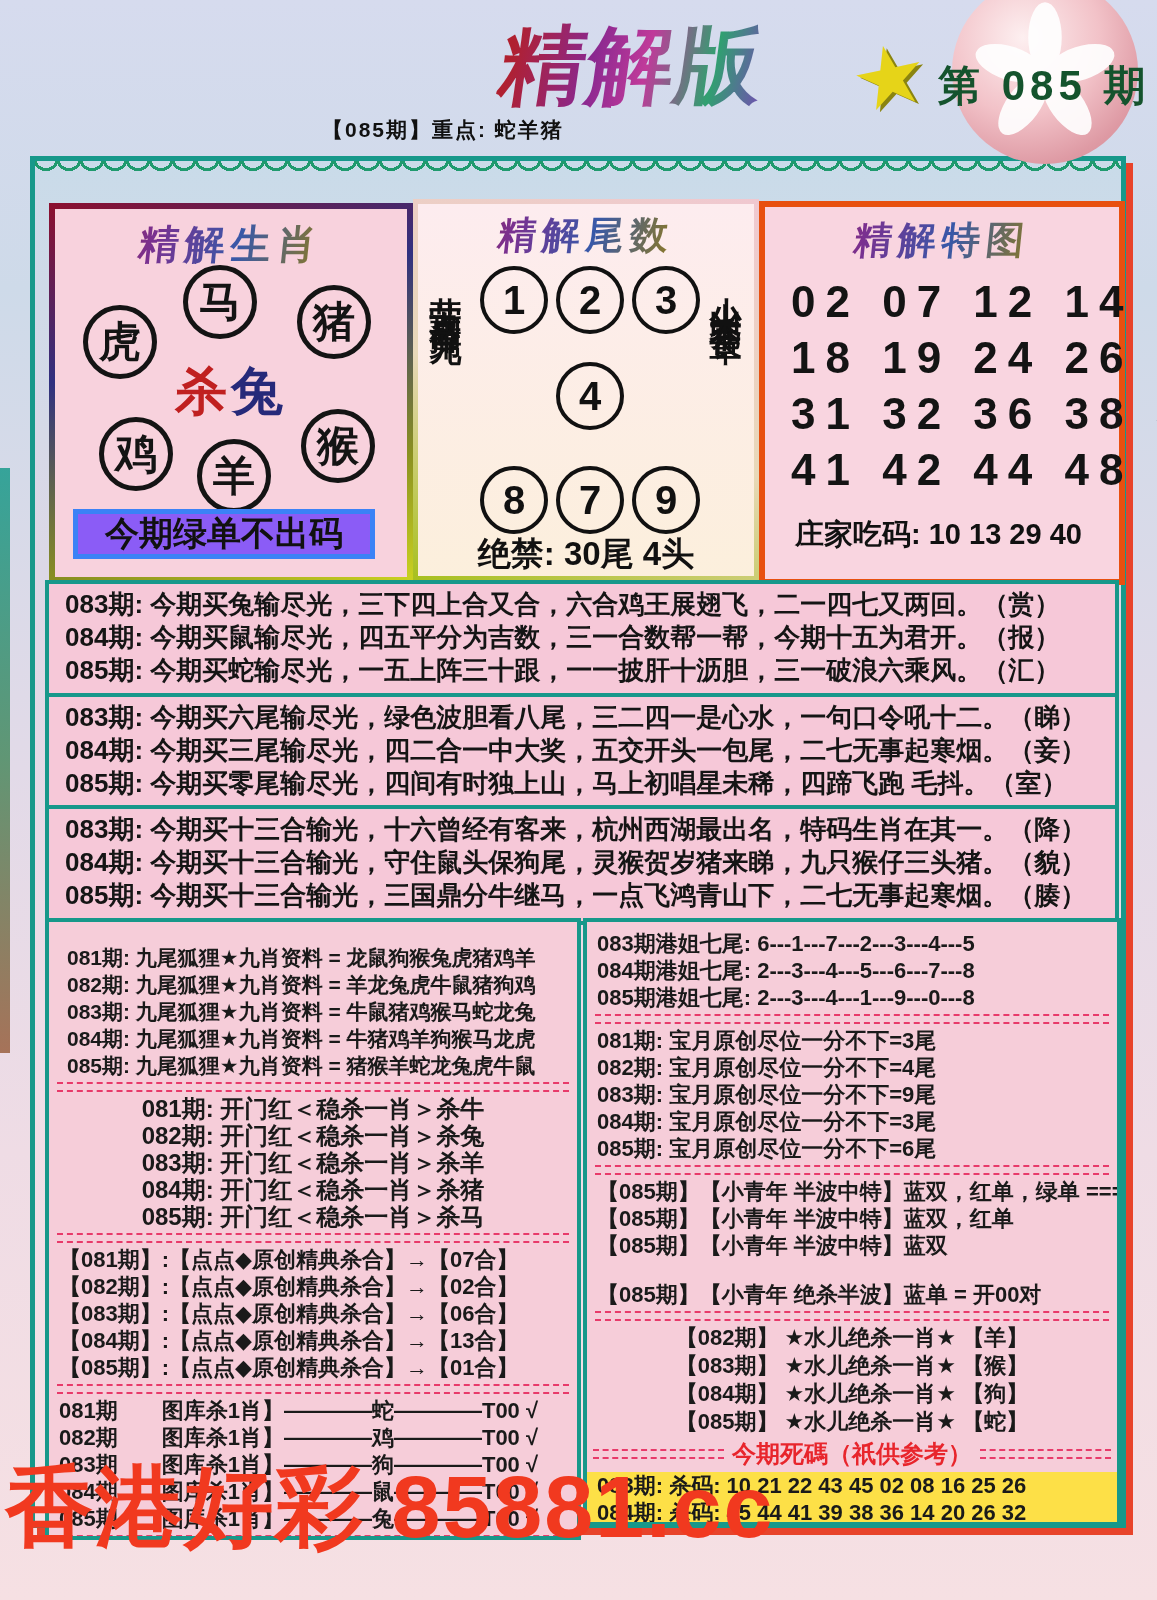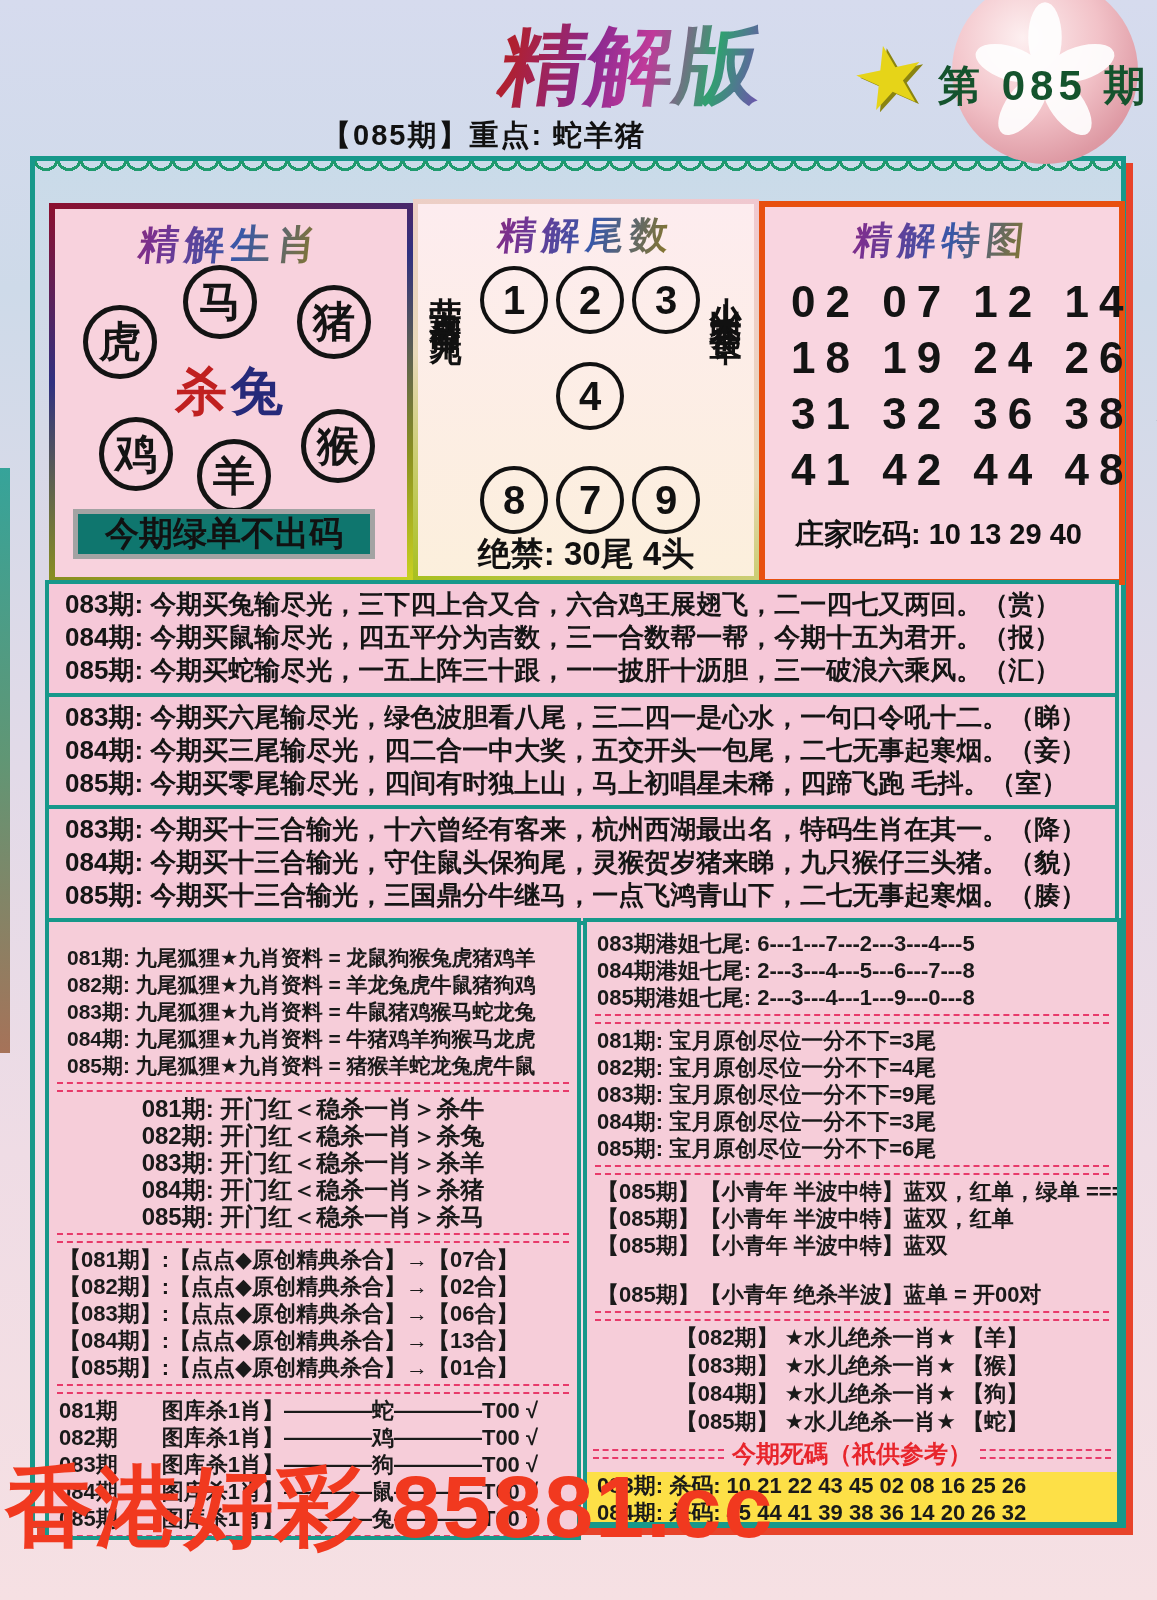--- a/index.html
+++ b/index.html
@@ -33,21 +33,21 @@
     background-image:radial-gradient(circle at 11px -3px, rgba(0,0,0,0) 10px, #1f9a6e 10px, #1f9a6e 13px, rgba(0,0,0,0) 13px);
     background-size:23px 15px;background-repeat:repeat-x;
   }
   .pinkbox{background:#f8d2dd;}
   .zbox{left:14px;top:42px;width:352px;height:368px;border:6px solid;border-image:linear-gradient(160deg,#8a1030 0%,#303080 35%,#8a9020 75%,#c8d020 100%) 1;}
   .zc{position:absolute;width:64px;height:64px;border:5px solid #141414;border-radius:50%;
       display:flex;align-items:center;justify-content:center;font-size:42px;font-weight:bold;color:#141414;background:transparent;}
   .killline{position:absolute;left:0;right:0;top:148px;text-align:center;font-size:52px;font-weight:bold;letter-spacing:4px;}
   .kill-red{color:#c02020;}
   .kill-dark{color:#262a7a;}
-  .noteblack{position:absolute;left:18px;top:300px;width:292px;height:40px;border:5px solid #a3a3a3;background:#0f766e;
+  .noteblack{position:absolute;left:18px;top:300px;width:292px;height:40px;border:5px solid #3b82f6;background:#8b5cf6;
       display:flex;align-items:center;justify-content:center;font-size:34px;font-weight:bold;color:#111;}
   .tbox{left:378px;top:38px;width:336px;height:372px;border:5px solid;border-image:linear-gradient(200deg,#f0c8d0 0%,#e8d8b8 55%,#a8c020 100%) 1;
       background:linear-gradient(180deg,#fdecef 0%,#fcefdc 100%);}
   .tc{position:absolute;width:60px;height:60px;border:4px solid #111;border-radius:50%;
       display:flex;align-items:center;justify-content:center;font-size:40px;font-weight:bold;color:#111;}
   .vtext{position:absolute;writing-mode:vertical-rl;text-orientation:upright;font-size:32px;font-weight:bold;color:#111;letter-spacing:6px;}
   .sbox{left:724px;top:40px;width:354px;height:372px;border:6px solid #e8500f;background:#f9d5e0;}
   .snum{font-size:44px;font-weight:bold;color:#141414;letter-spacing:10px;line-height:56px;padding-left:26px;white-space:nowrap;}
   .banker{position:absolute;left:0;right:0;top:308px;font-size:29px;font-weight:bold;color:#111;padding-left:30px;}
   .versebox{left:10px;width:1066px;border:4px solid #17988a;background:#f6c8d8;}
@@ -60,21 +60,21 @@
   .r22c{font-size:22px;font-weight:bold;color:#1a1a1a;line-height:28px;text-align:center;white-space:nowrap;}
   .deadlabel{display:flex;align-items:center;margin:2px 6px;}
   .deadlabel .dash{flex:1;height:6px;border-top:2px dashed #e83a6a;border-bottom:2px dashed #e83a6a;}
   .deadlabel .lbl{font-size:24px;font-weight:bold;color:#e8252c;padding:0 8px;white-space:nowrap;}
   .shamabg{background:#fde047;}
   .watermark{left:5px;top:1448px;font-size:88px;font-weight:bold;color:#f1391f;white-space:nowrap;z-index:50;letter-spacing:2px;}
   .issue{left:938px;top:58px;font-size:42px;font-weight:bold;color:#14532d;letter-spacing:5px;z-index:5;}
   .star{left:852px;top:28px;font-size:84px;color:#e6d418;text-shadow:3px 3px 0 #8a8410;transform:rotate(-12deg);z-index:2;}
   .logo{left:952px;top:-22px;width:186px;height:186px;border-radius:50%;z-index:1;
     background:radial-gradient(circle at 38% 32%,#fdeff0 0%,#f2c2c8 45%,#dE9AA4 75%,#d08894 100%);}
-  .subtitle{left:322px;top:116px;font-size:29px;font-weight:bold;color:#111;letter-spacing:2px;}
+  .subtitle{left:322px;top:116px;font-size:21px;font-weight:bold;color:#111;letter-spacing:2px;}
   .leftstrip{left:0;top:468px;width:10px;height:585px;background:linear-gradient(180deg,#1a9a8c,#4a8a60 50%,#9a6040 100%);opacity:.85;}
 </style>
 </head>
 <body>
 
 <div class="abs main-title" style="left:500px;top:8px;">精解版</div>
 <div class="abs star">★</div>
 <div class="abs logo">
   <svg width="186" height="186" viewBox="0 0 100 100">
     <g fill="#ffffff" opacity="0.92" transform="translate(50,52)">

